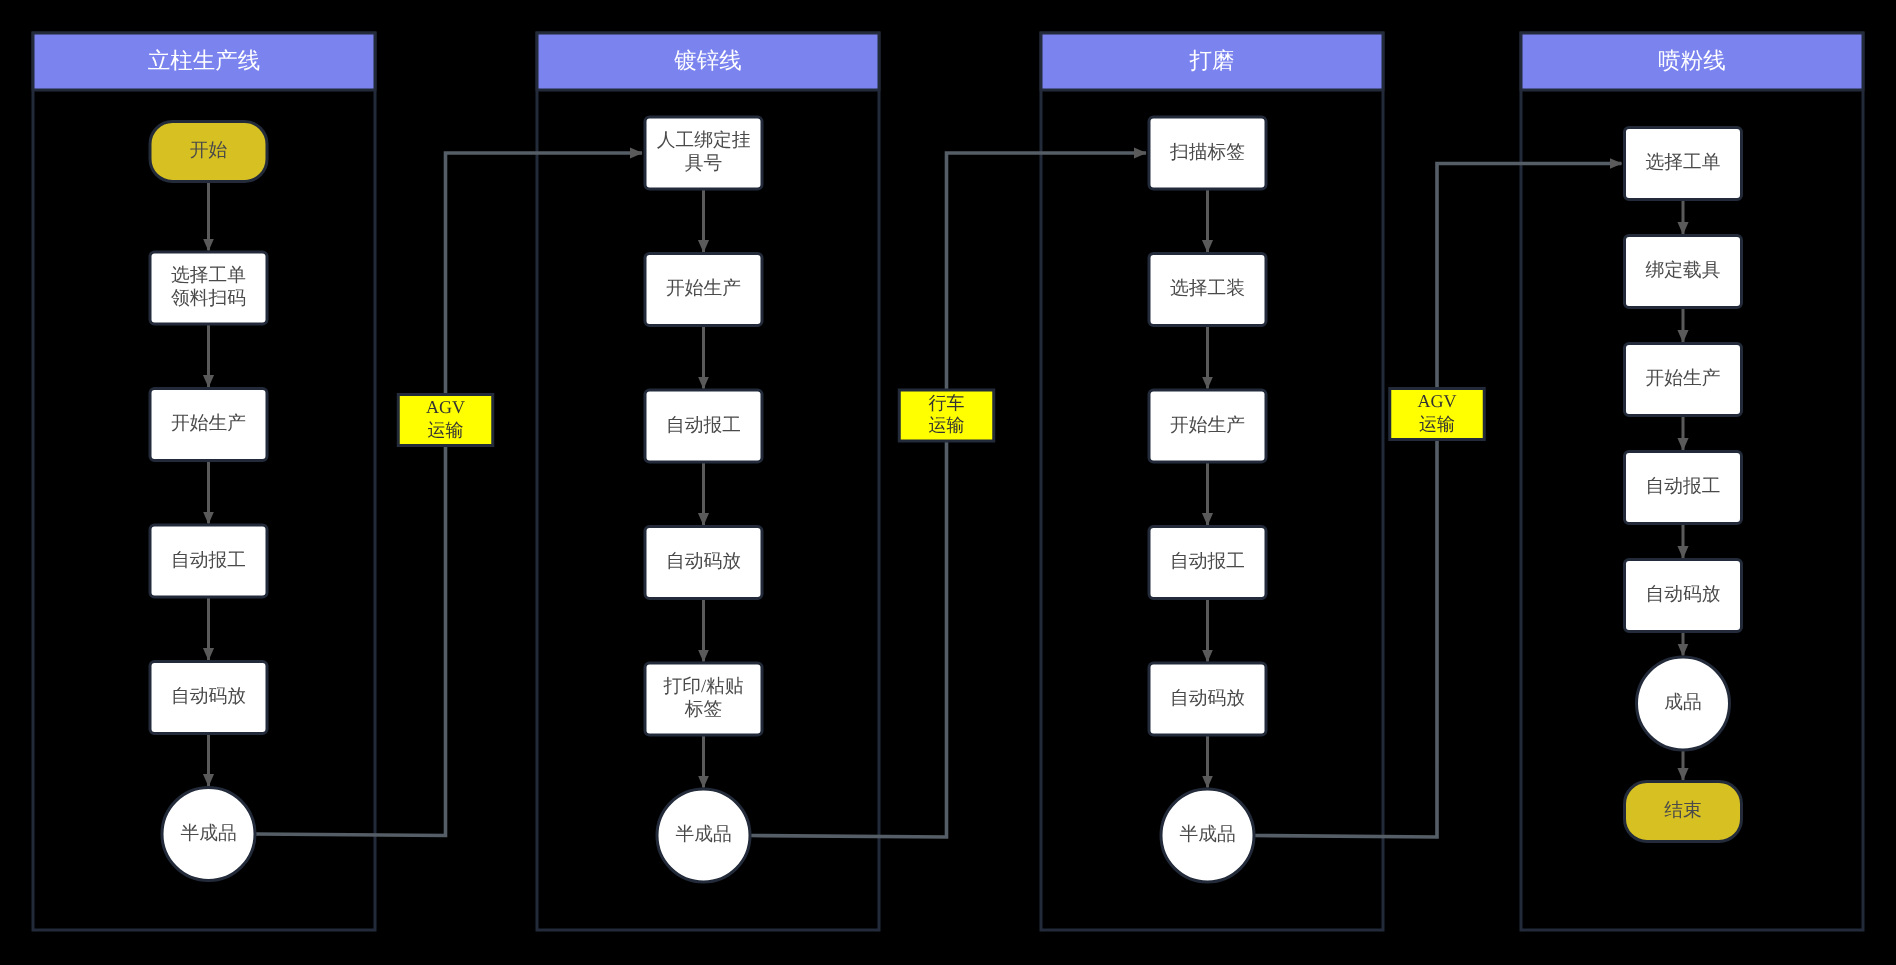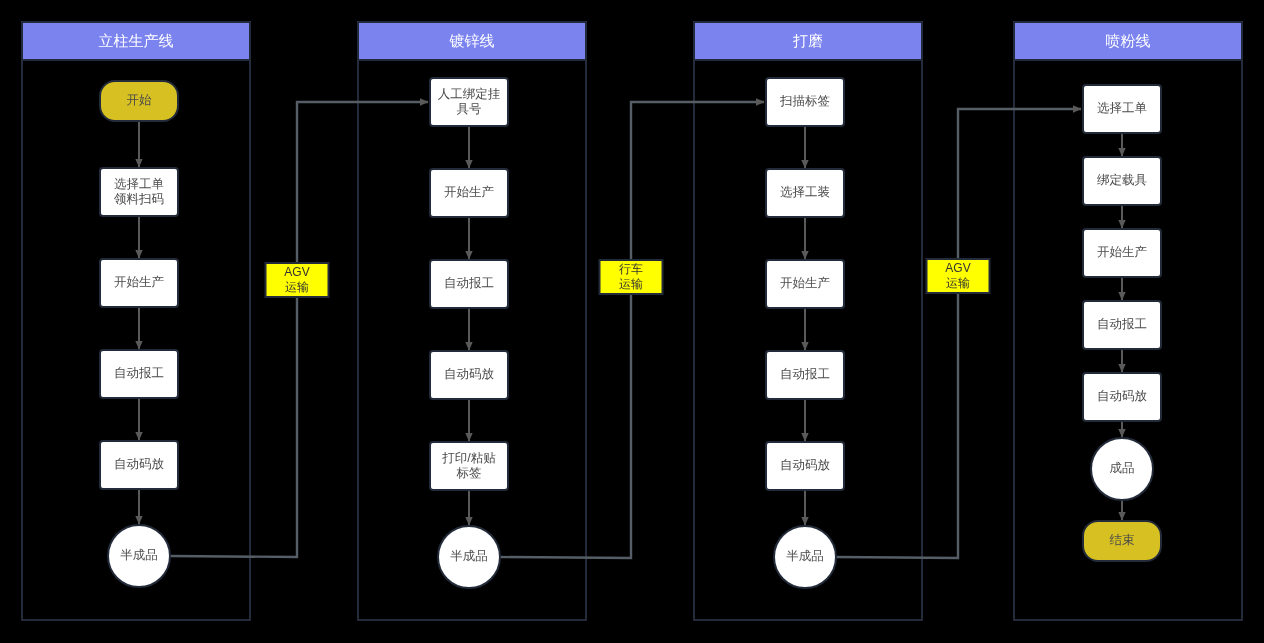--- a/index.html
+++ b/index.html
@@ -1,18 +1,18 @@
 <!DOCTYPE html>
 <html><head>
 <meta charset="utf-8">
 <style>
   html,body{margin:0;padding:0;background:#000;}
   body{width:1264px;height:643px;overflow:hidden;
        font-family:"Liberation Sans","DejaVu Sans",sans-serif;}
-  #stage{position:relative;width:1264px;height:460px;background:#000;}
+  #stage{position:relative;width:1264px;height:460px;background:#000;font-family:Liberation Serif, serif;}
   svg.layer{position:absolute;left:0;top:0;width:1264px;height:643px;}
   .lane-box{fill:none;stroke:#232b3a;stroke-width:2;}
   .lane-hdr{fill:#7b83ef;stroke:#232b3a;stroke-width:2;}
   .lane-hdr-txt{fill:#ffffff;font-size:15px;text-anchor:middle;dominant-baseline:middle;}
   .proc{fill:#ffffff;stroke:#232b3a;stroke-width:2;}
   .term{fill:#d6c022;stroke:#232b3a;stroke-width:2;}
   .circ{fill:#ffffff;stroke:#232b3a;stroke-width:2;}
   .tag{fill:#ffff00;stroke:#232b3a;stroke-width:2;}
   .ntxt{fill:#4a4a4a;font-size:12.5px;text-anchor:middle;dominant-baseline:middle;}
   .ttxt{fill:#333333;font-size:12px;text-anchor:middle;dominant-baseline:middle;}

